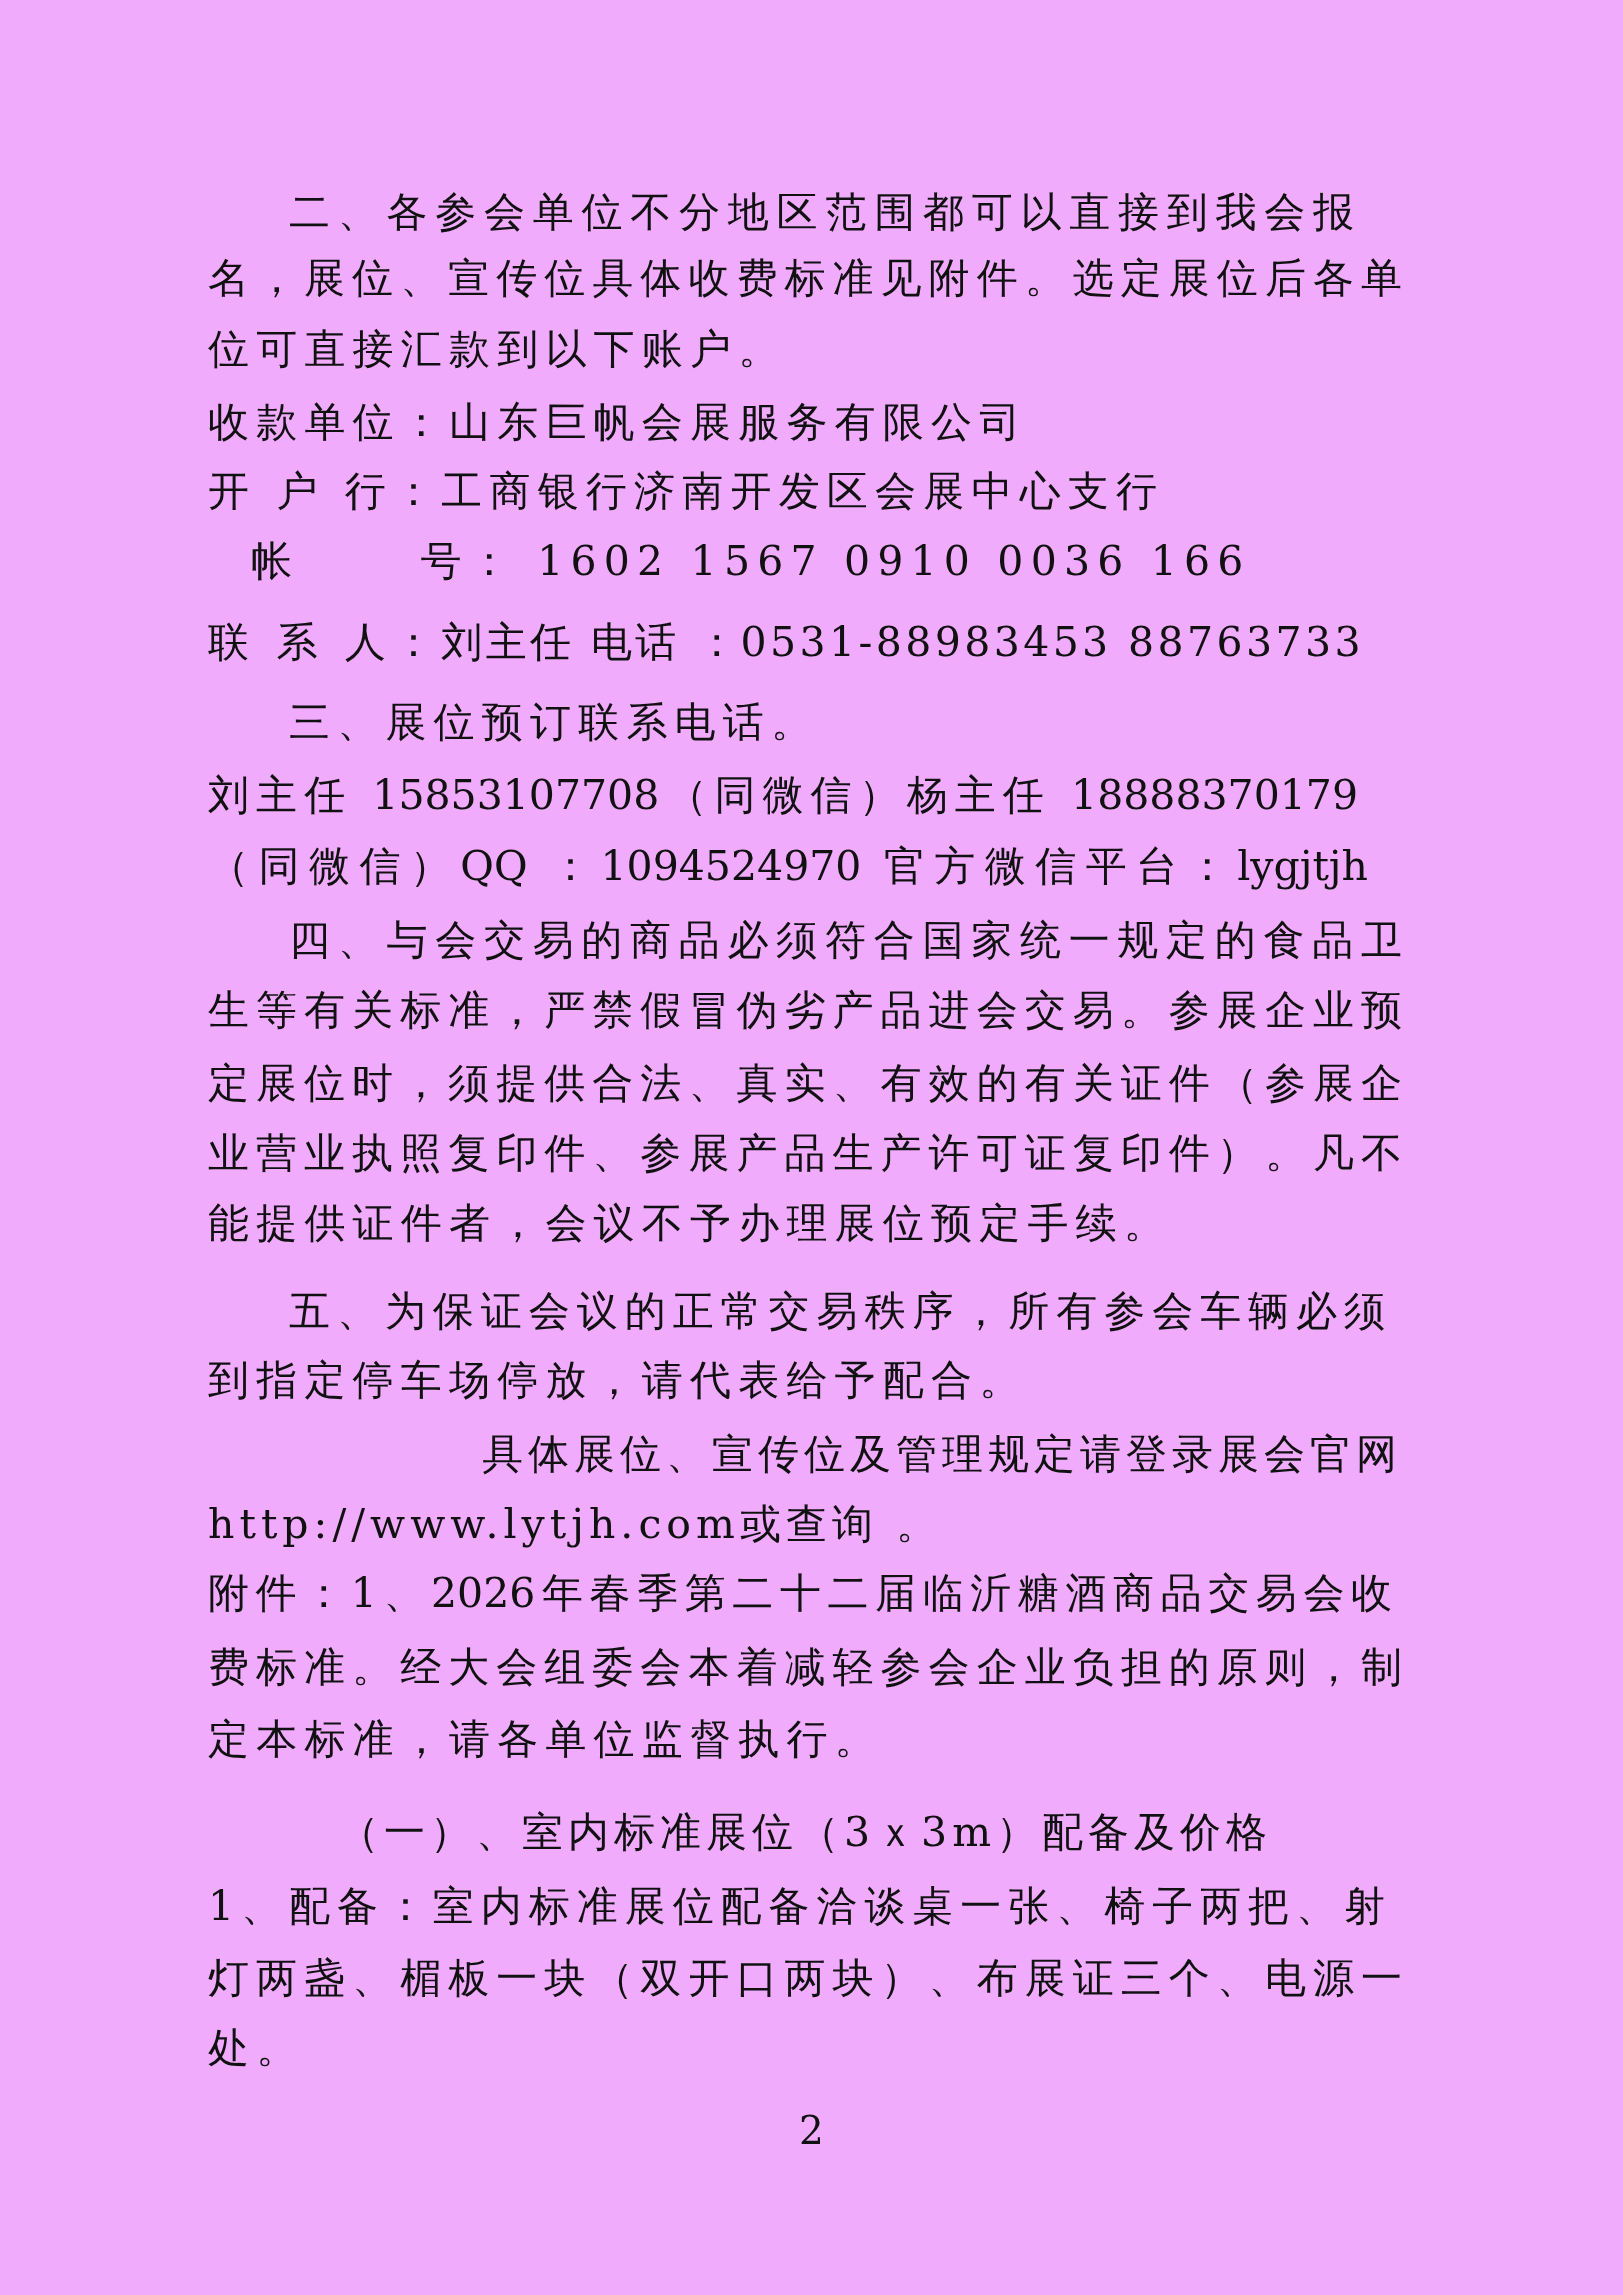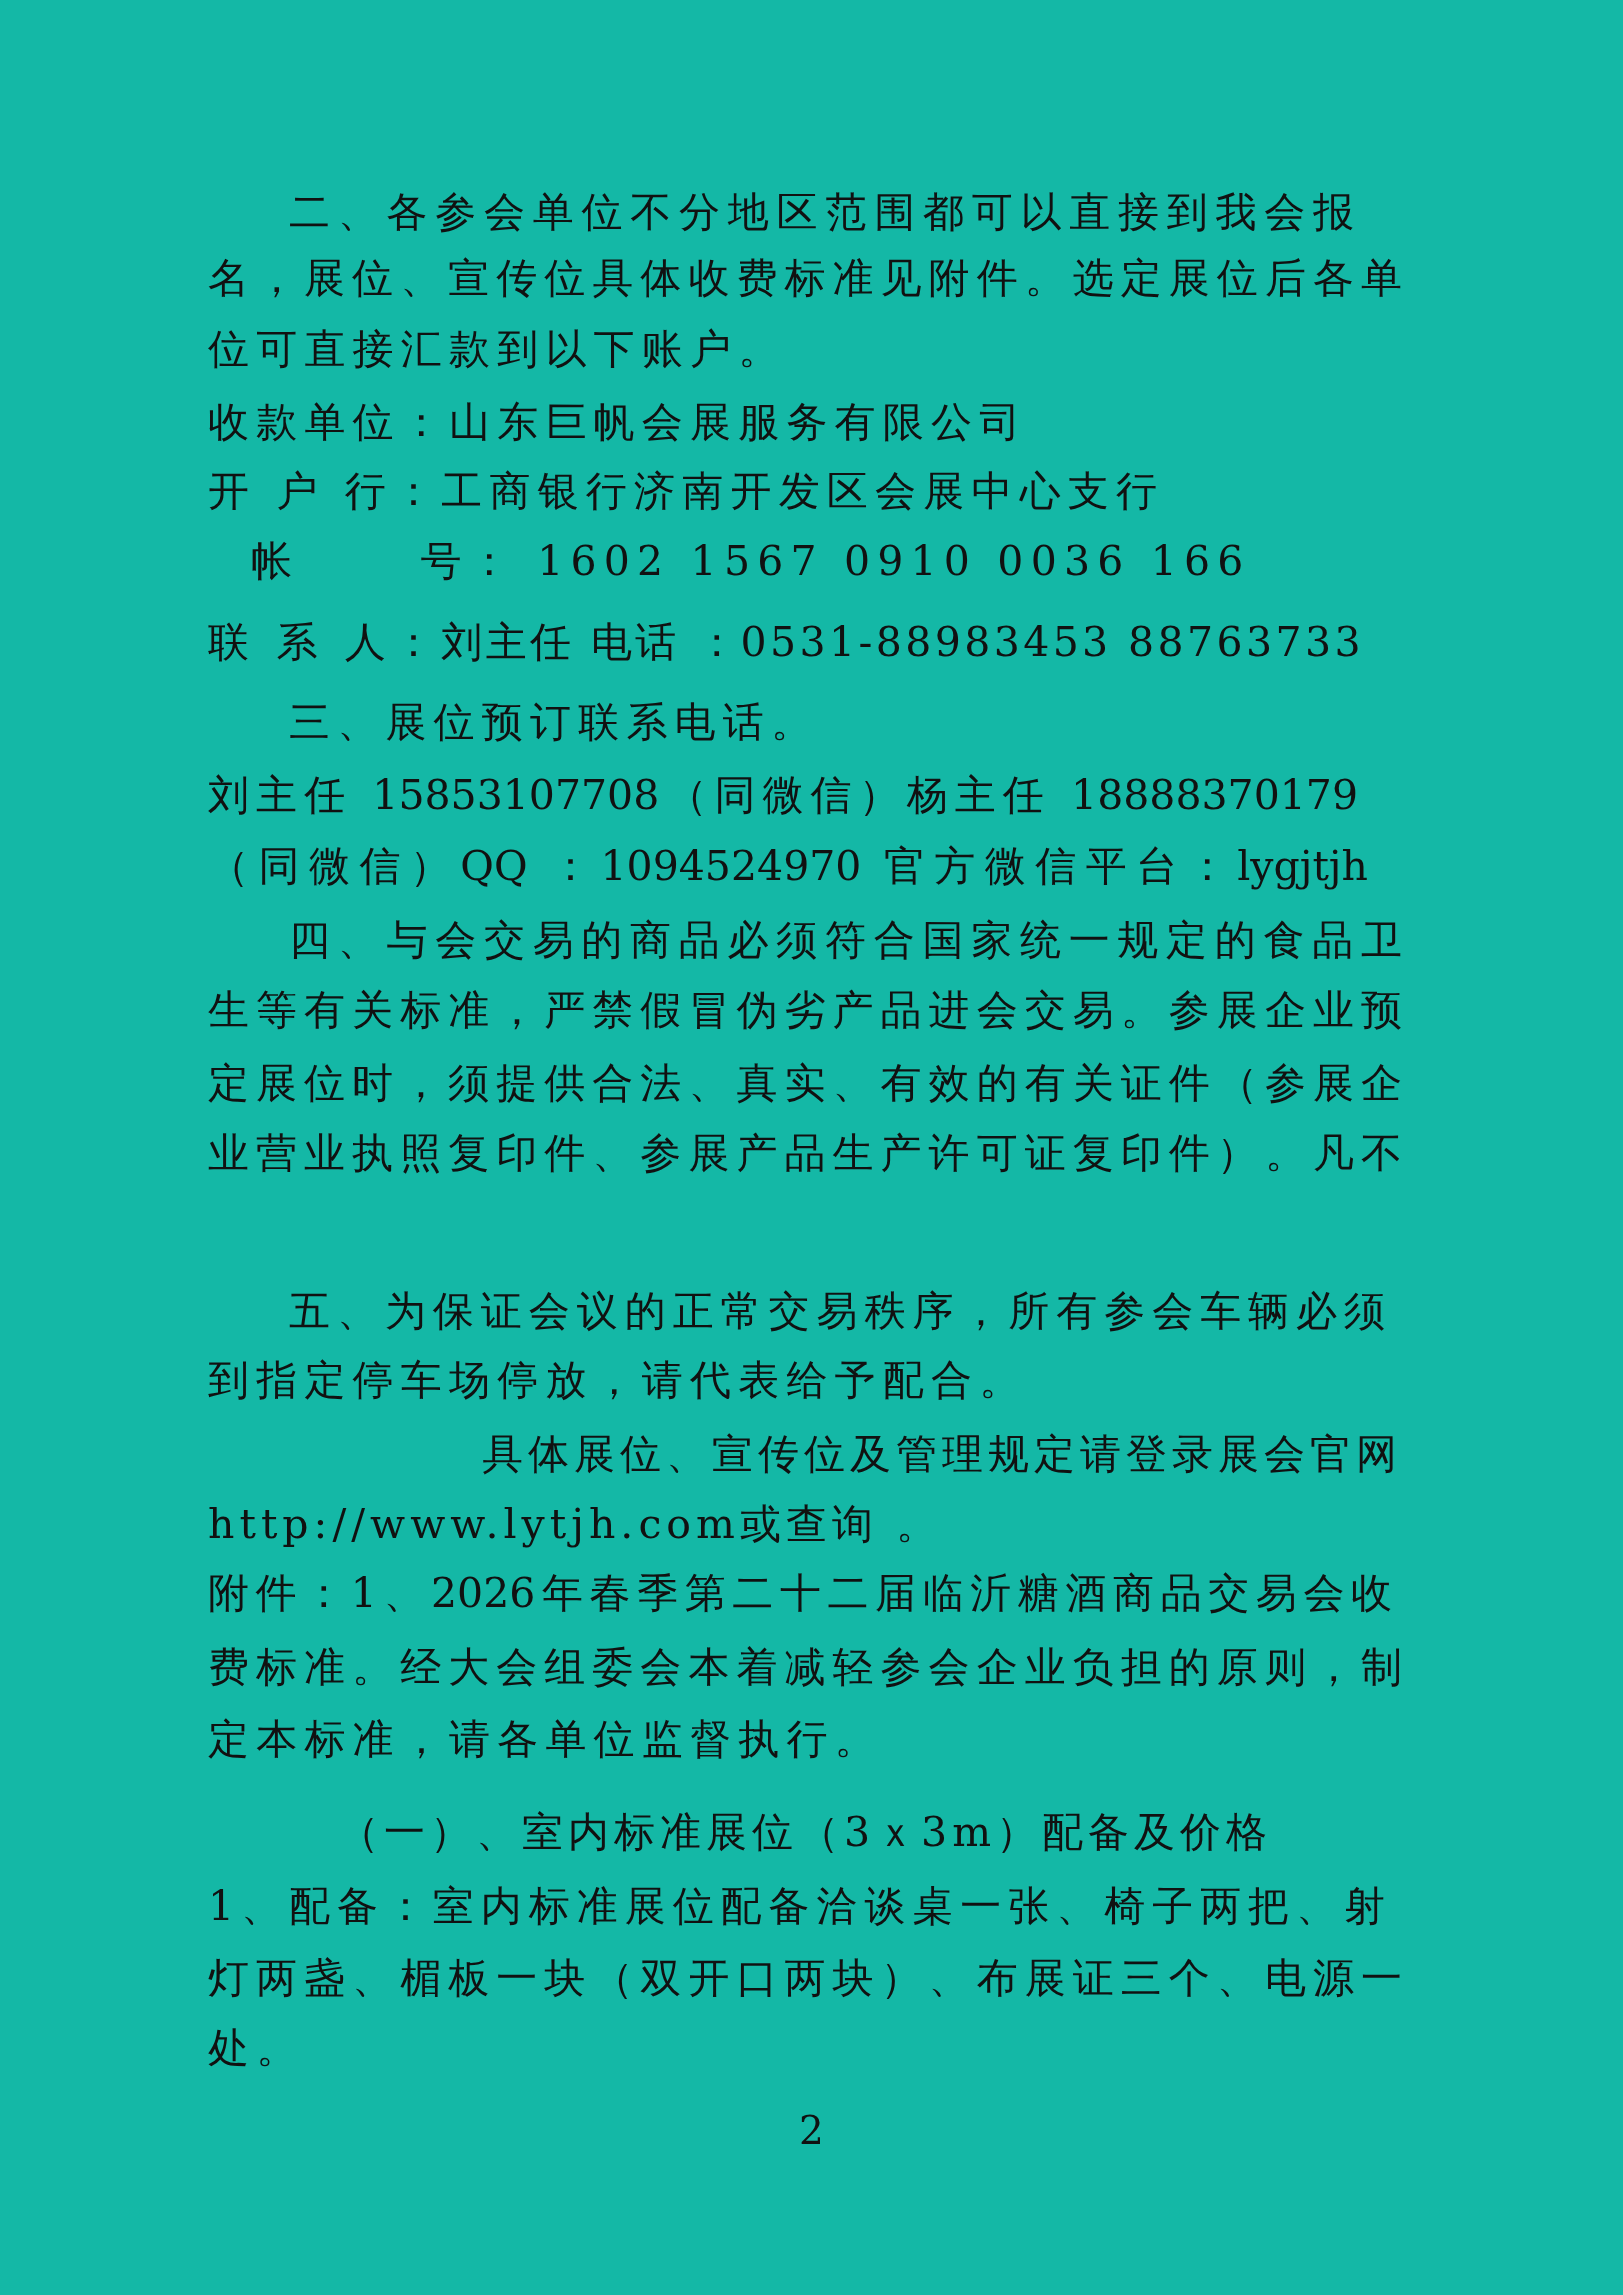--- a/index.html
+++ b/index.html
@@ -14,21 +14,21 @@
     overflow: hidden;
     font-family: "DejaVu Serif", "Liberation Serif", serif;
     color: #111111;
   }
   .page {
     position: absolute;
     left: 0;
     top: 0;
     width: 1623px;
     height: 2295px;
-    background: #14b8a6;
+    background: #f0abfc;
   }
   .line {
     position: absolute;
     left: 208px;
     width: 1194px;
     height: 59px;
     line-height: 59px;
     font-size: 41px;
     white-space: nowrap;
     overflow: visible;
@@ -81,20 +81,21 @@
   </div>
 
   <div class="line indent ls-wide" style="top:693px;">三、展位预订联系电话。</div>
   <div class="line just" style="top:766px; width:1150px;">刘主任 15853107708（同微信）杨主任 18888370179</div>
   <div class="line just" style="top:837px; width:1160px;">（同微信）QQ ：1094524970 官方微信平台：lygjtjh</div>
 
   <div class="line indent just" style="top:911px; width:1113px;">四、与会交易的商品必须符合国家统一规定的食品卫</div>
   <div class="line just" style="top:981px;">生等有关标准，严禁假冒伪劣产品进会交易。参展企业预</div>
   <div class="line just" style="top:1054px;">定展位时，须提供合法、真实、有效的有关证件（参展企</div>
   <div class="line just" style="top:1124px;">业营业执照复印件、参展产品生产许可证复印件）。凡不</div>
+  <div class="line ls-wide" style="top:1194px;">能提供证件者，会议不予办理展位预定手续。</div>
 
   <div class="line indent just" style="top:1282px; width:1096px;">五、为保证会议的正常交易秩序，所有参会车辆必须</div>
   <div class="line ls-wide" style="top:1351px;">到指定停车场停放，请代表给予配合。</div>
   <div class="line ls-mid" style="top:1425px;text-align:right;">具体展位、宣传位及管理规定请登录展会官网</div>
   <div class="line ls-mid" style="top:1495px;">http://www.lytjh.com或查询 。</div>
 
   <div class="line just" style="top:1564px; width:1184px;">附件：1、2026年春季第二十二届临沂糖酒商品交易会收</div>
   <div class="line just" style="top:1638px;">费标准。经大会组委会本着减轻参会企业负担的原则，制</div>
   <div class="line ls-wide" style="top:1710px;">定本标准，请各单位监督执行。</div>
 

